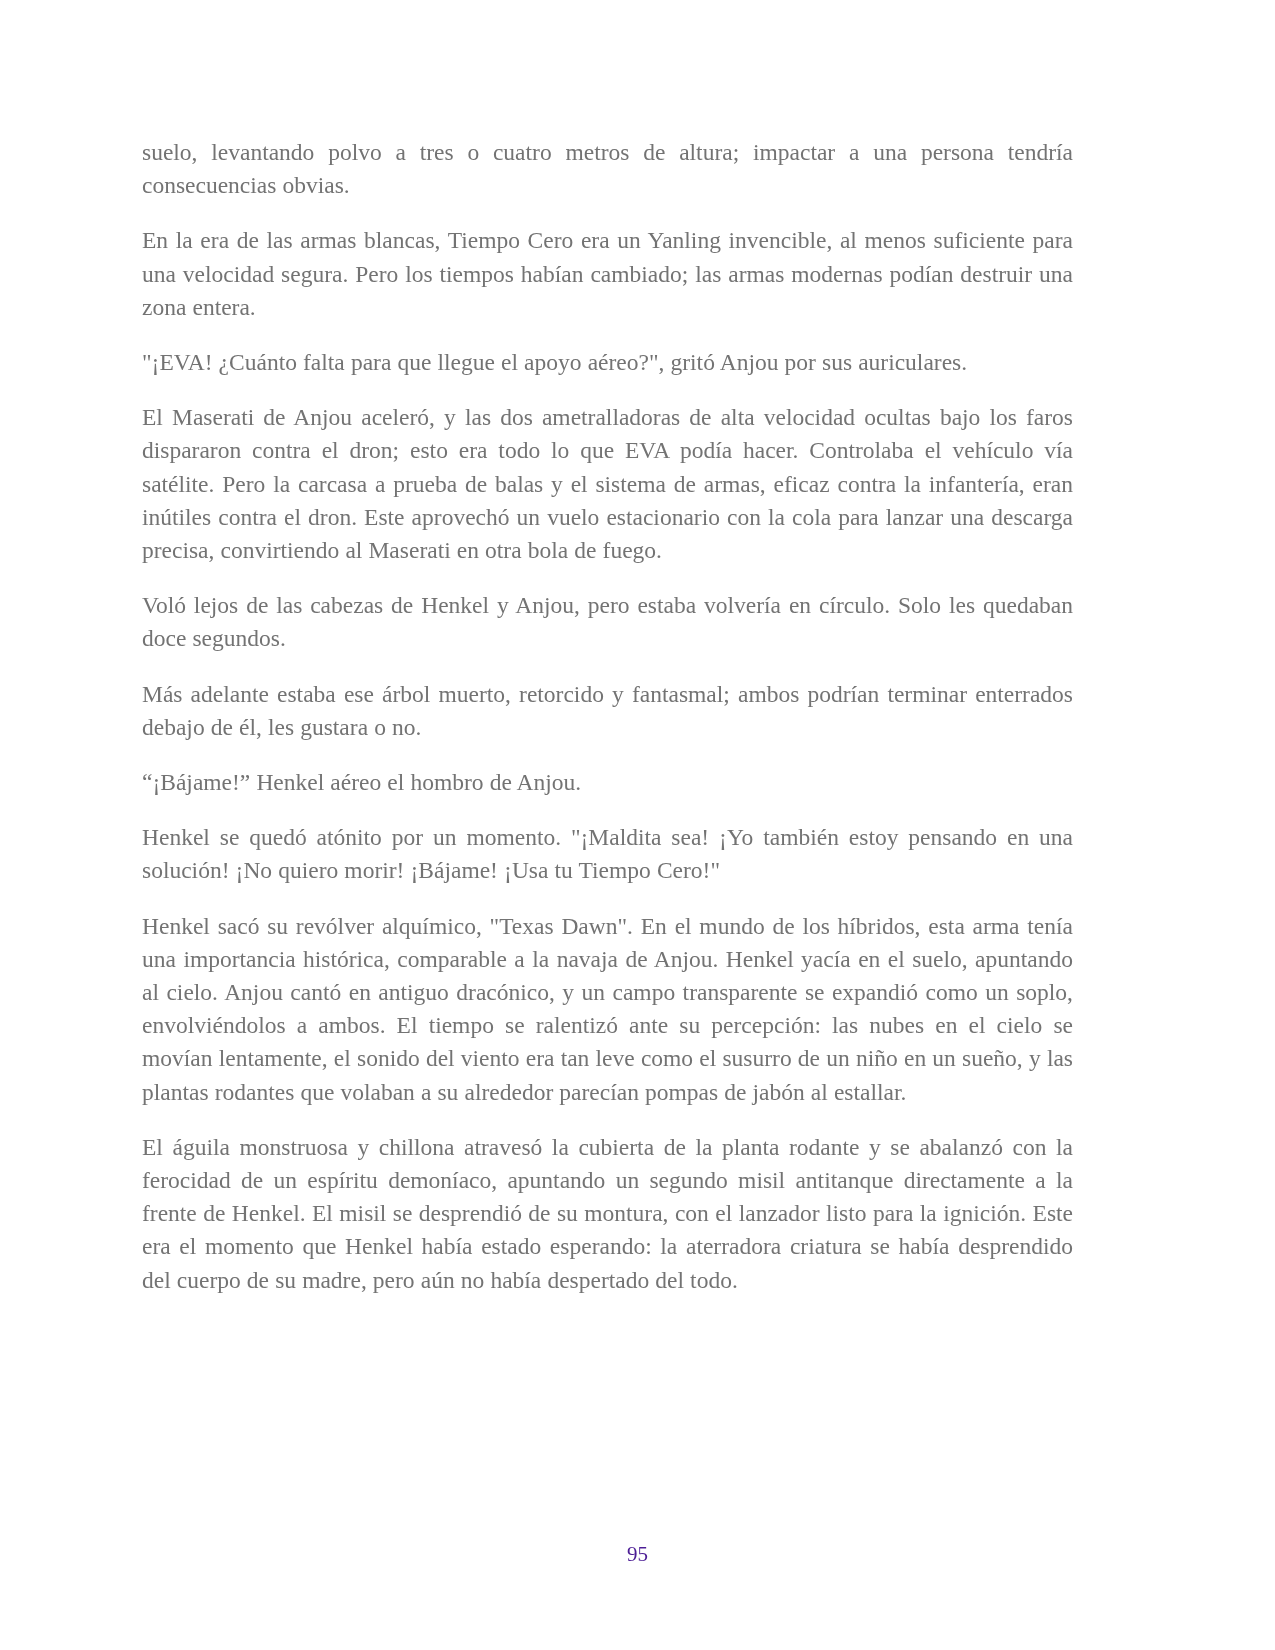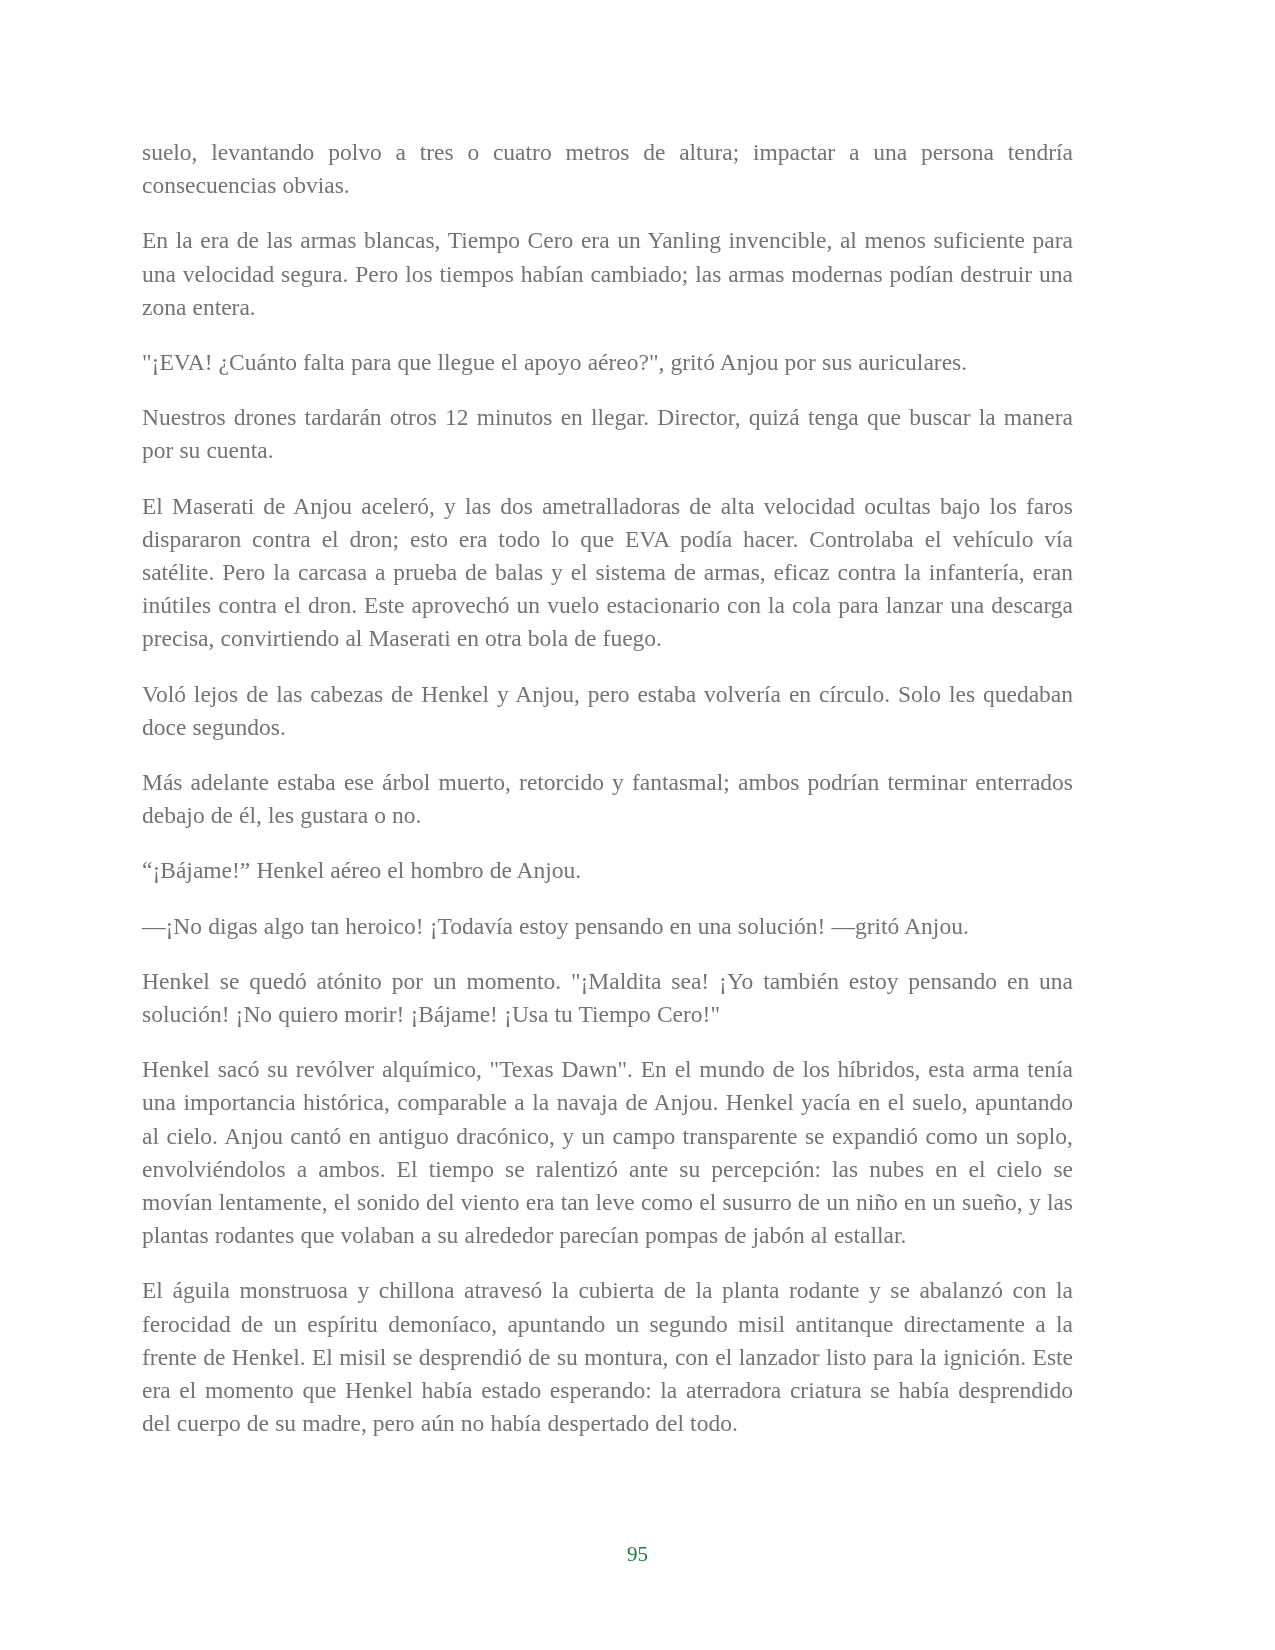--- a/index.html
+++ b/index.html
@@ -42,39 +42,37 @@
     margin-bottom: 0;
   }
   .page-number {
     position: absolute;
     left: 0;
     right: 0;
     top: 1541px;
     text-align: center;
     font-size: 21px;
     line-height: 26px;
-    color: #15803d;
+    color: #4c1d95;
     font-family: "Liberation Serif", "DejaVu Serif", serif;
   }
 </style>
 </head>
 <body>
 
 <div class="page">
 
   <div class="content">
     <p class="para">suelo, levantando polvo a tres o cuatro metros de altura; impactar a una persona tendría consecuencias obvias.</p>
     <p class="para">En la era de las armas blancas, Tiempo Cero era un Yanling invencible, al menos suficiente para una velocidad segura. Pero los tiempos habían cambiado; las armas modernas podían destruir una zona entera.</p>
     <p class="para">"¡EVA! ¿Cuánto falta para que llegue el apoyo aéreo?", gritó Anjou por sus auriculares.</p>
-    <p class="para">Nuestros drones tardarán otros 12 minutos en llegar. Director, quizá tenga que buscar la manera por su cuenta.</p>
     <p class="para">El Maserati de Anjou aceleró, y las dos ametralladoras de alta velocidad ocultas bajo los faros dispararon contra el dron; esto era todo lo que EVA podía hacer. Controlaba el vehículo vía satélite. Pero la carcasa a prueba de balas y el sistema de armas, eficaz contra la infantería, eran inútiles contra el dron. Este aprovechó un vuelo estacionario con la cola para lanzar una descarga precisa, convirtiendo al Maserati en otra bola de fuego.</p>
     <p class="para">Voló lejos de las cabezas de Henkel y Anjou, pero estaba volvería en círculo. Solo les quedaban doce segundos.</p>
     <p class="para">Más adelante estaba ese árbol muerto, retorcido y fantasmal; ambos podrían terminar enterrados debajo de él, les gustara o no.</p>
     <p class="para">“¡Bájame!” Henkel aéreo el hombro de Anjou.</p>
-    <p class="para">—¡No digas algo tan heroico! ¡Todavía estoy pensando en una solución! —gritó Anjou.</p>
     <p class="para">Henkel se quedó atónito por un momento. "¡Maldita sea! ¡Yo también estoy pensando en una solución! ¡No quiero morir! ¡Bájame! ¡Usa tu Tiempo Cero!"</p>
     <p class="para">Henkel sacó su revólver alquímico, "Texas Dawn". En el mundo de los híbridos, esta arma tenía una importancia histórica, comparable a la navaja de Anjou. Henkel yacía en el suelo, apuntando al cielo. Anjou cantó en antiguo dracónico, y un campo transparente se expandió como un soplo, envolviéndolos a ambos. El tiempo se ralentizó ante su percepción: las nubes en el cielo se movían lentamente, el sonido del viento era tan leve como el susurro de un niño en un sueño, y las plantas rodantes que volaban a su alrededor parecían pompas de jabón al estallar.</p>
     <p class="para">El águila monstruosa y chillona atravesó la cubierta de la planta rodante y se abalanzó con la ferocidad de un espíritu demoníaco, apuntando un segundo misil antitanque directamente a la frente de Henkel. El misil se desprendió de su montura, con el lanzador listo para la ignición. Este era el momento que Henkel había estado esperando: la aterradora criatura se había desprendido del cuerpo de su madre, pero aún no había despertado del todo.</p>
   </div>
 
   <div class="page-number">95</div>
 
 </div>
 
 </body></html>

